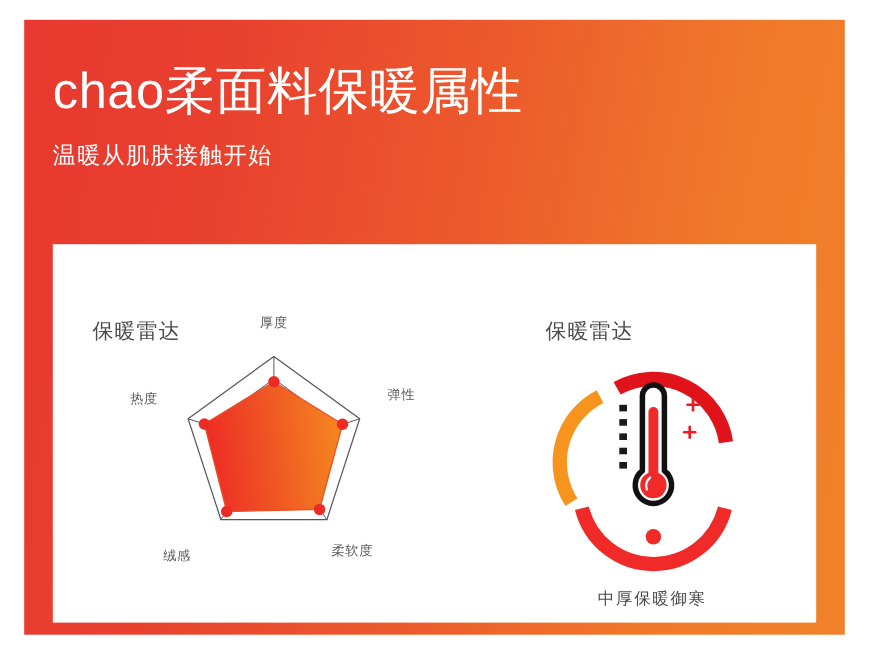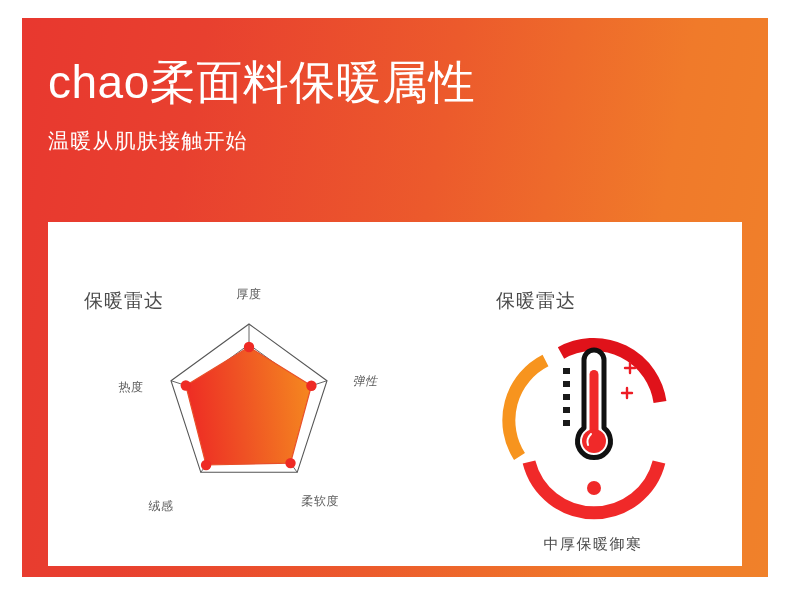--- a/index.html
+++ b/index.html
@@ -129,24 +129,24 @@
           <g id="radar-points">
               <circle cx="201.0" cy="41.0" r="5.2" fill="#ee2a24"></circle>
               <circle cx="263.4" cy="79.7" r="5.2" fill="#ee2a24"></circle>
               <circle cx="242.5" cy="157.1" r="5.2" fill="#ee2a24"></circle>
               <circle cx="158.1" cy="159.0" r="5.2" fill="#ee2a24"></circle>
               <circle cx="137.8" cy="79.5" r="5.2" fill="#ee2a24"></circle>
             </g>
         </svg>
         <div id="radar-labels">
             <div class="radar-label" style="left: 201px; top: -12px;">厚度</div>
-            <div class="radar-label" style="left: 316.987px; top: 75px; font-style: italic;">弹性</div>
+            <div class="radar-label" style="left: 316.987px; top: 53px;">弹性</div>
             <div class="radar-label" style="left: 272.198px; top: 195px;">柔软度</div>
             <div class="radar-label" style="left: 113px; top: 200.339px; text-align: center;">绒感</div>
-            <div class="radar-label" style="left: 83.0134px; top: 81px;">热度</div>
+            <div class="radar-label" style="left: 83.0134px; top: 57px;">热度</div>
           </div>
       </div>
     </div>
 
     <div class="pane pane-right">
       <div class="pane-title">保暖雷达</div>
 
       <div class="gauge-wrap">
         <svg width="298" height="210" viewBox="0 0 298 210">
 

